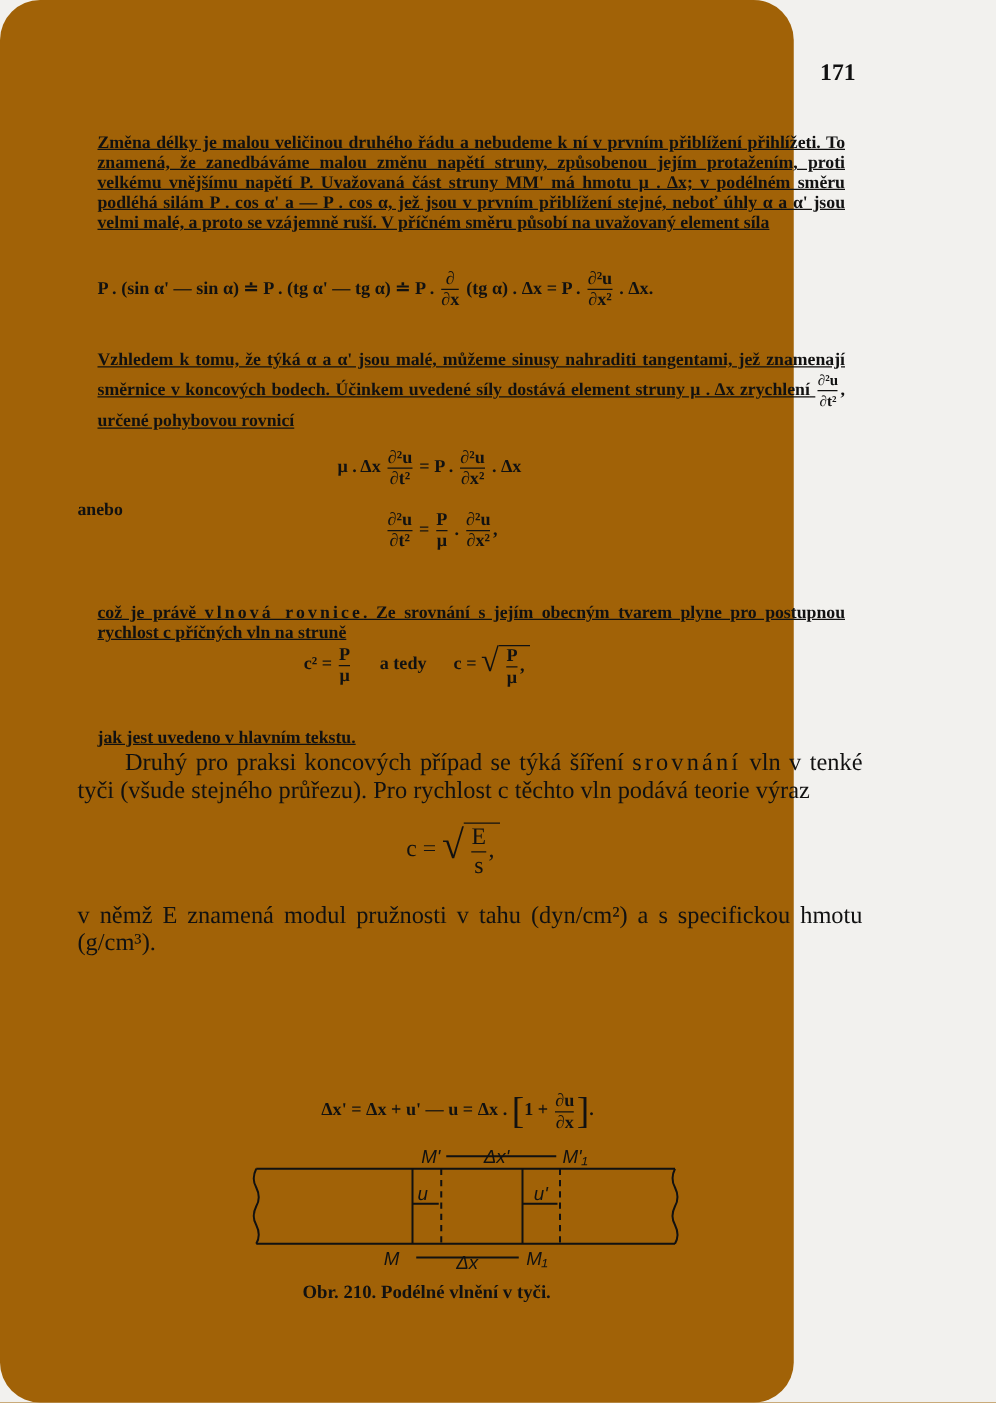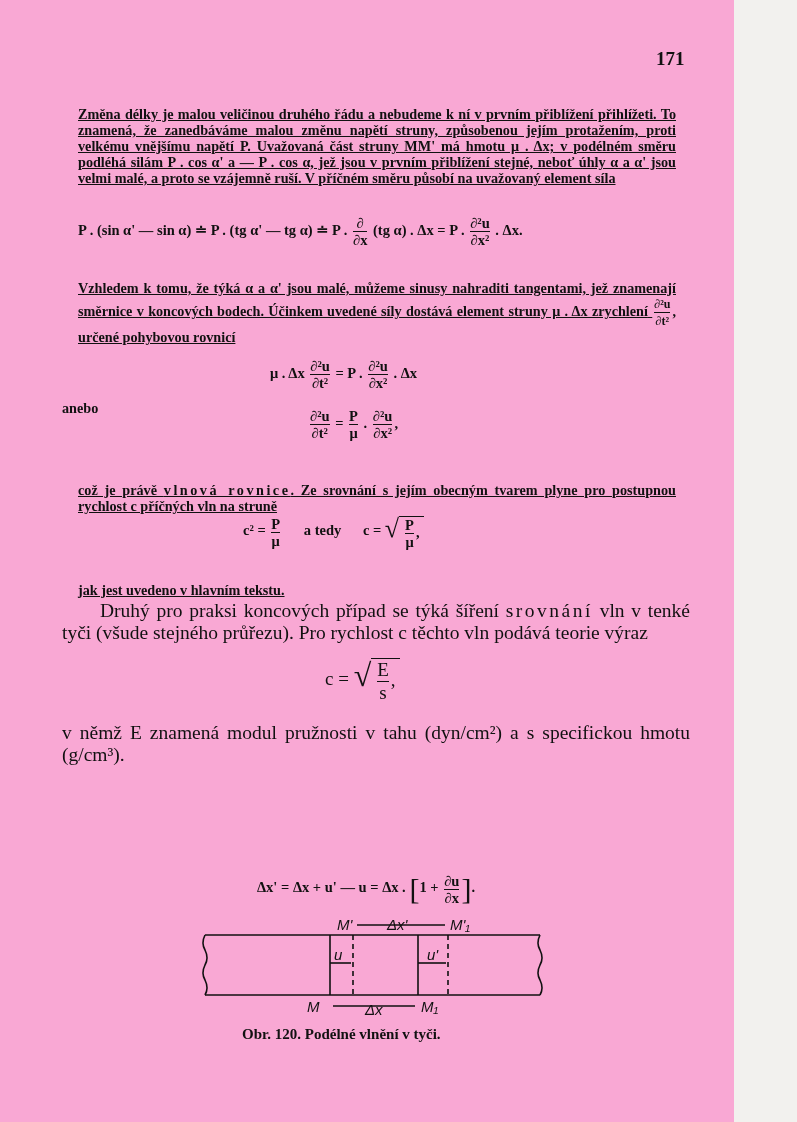--- a/index.html
+++ b/index.html
@@ -1,18 +1,18 @@
 <!DOCTYPE html>
 <html><head>
 <meta charset="utf-8">
 <style>
   html, body { margin:0; padding:0; }
   body { width:797px; height:1122px; background:#f2f1ee; position:relative; overflow:hidden;
          font-family:"DejaVu Serif","Liberation Serif",serif; color:#111; }
-  .page { position:absolute; left:0; top:0; width:734px; height:1122px; background:#f9a8d4; }
+  .page { position:absolute; left:0; top:0; width:635px; height:1122px; background:#a16207;border-radius:32px; }
   .pnum { position:absolute; left:656px; top:48px; font-size:19px; font-weight:bold; font-family:"Liberation Serif",serif; }
   .small { position:absolute; left:62px; width:630px; font-family:"Liberation Serif",serif; font-weight:bold;
            font-size:14.2px; line-height:16px; text-align:justify; }
   .small p { margin:16px;text-decoration:underline; }
   .big { position:absolute; left:62px; width:628px; font-family:"Liberation Serif",serif;
          font-size:19.5px; line-height:22px; text-align:justify; }
   .big p { margin:0; }
   .indent { text-indent:38px; }
   .eq { position:absolute; font-family:"Liberation Serif",serif; font-weight:bold; font-size:14.5px; white-space:nowrap; }
   .frac { display:inline-block; vertical-align:middle; text-align:center; margin:0 2px; }
@@ -123,14 +123,14 @@
       <text x="192" y="25">Δx'</text>
       <text x="255" y="25">M'₁</text>
       <text x="139" y="55">u</text>
       <text x="232" y="55">u'</text>
       <text x="112" y="107">M</text>
       <text x="170" y="110">Δx</text>
       <text x="226" y="107">M₁</text>
     </g>
   </svg>
 
-  <div class="caption">Obr. 120. Podélné vlnění v tyči.</div>
+  <div class="caption">Obr. 210. Podélné vlnění v tyči.</div>
 </div>
 
 </body></html>

